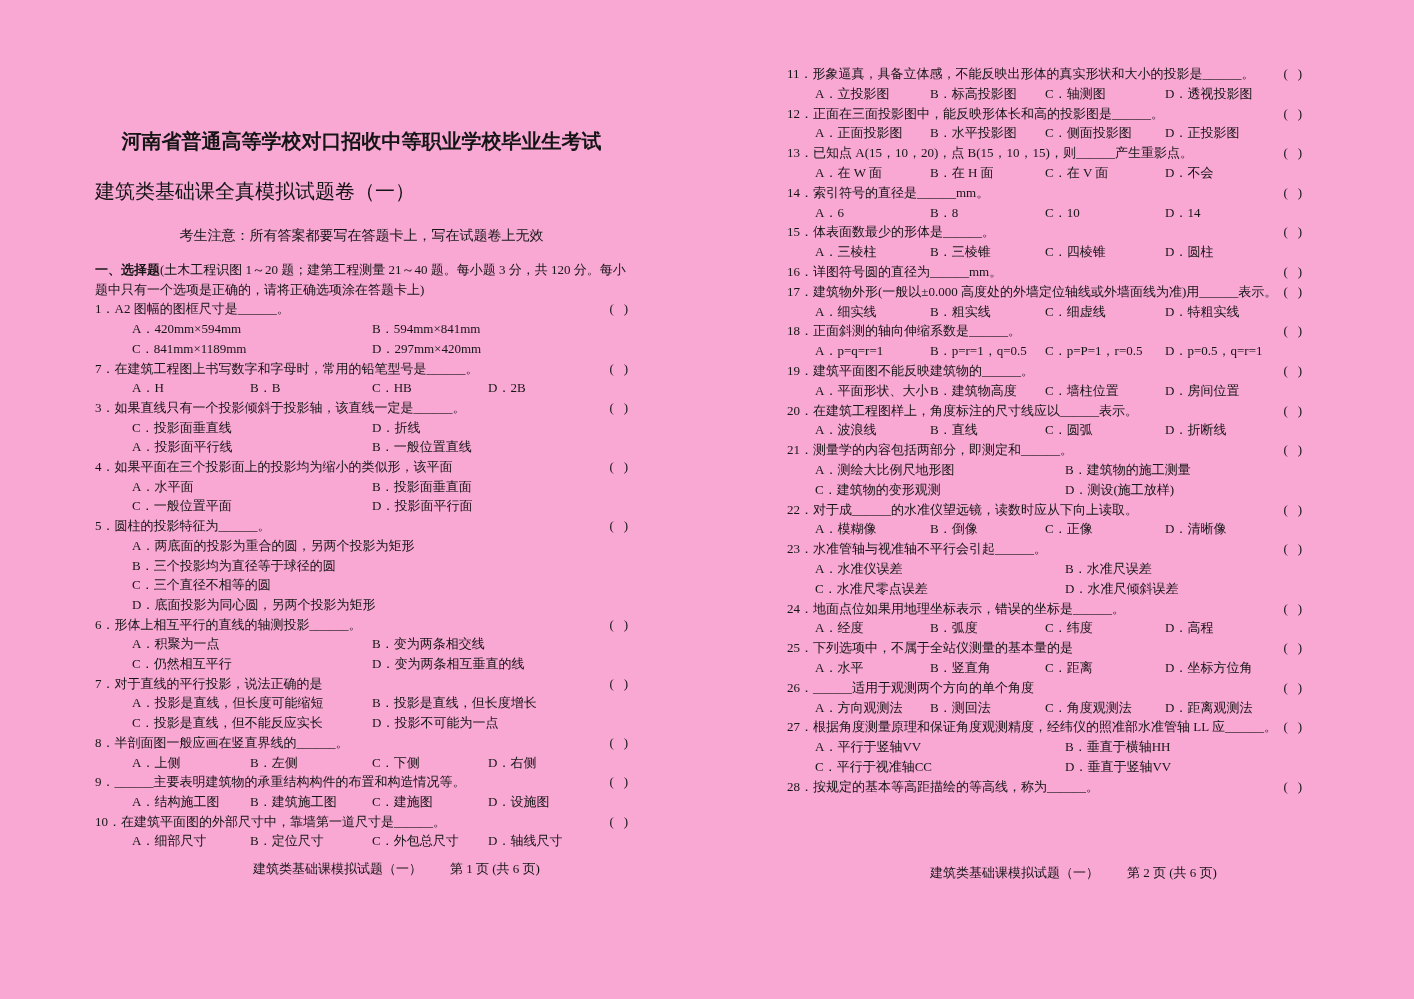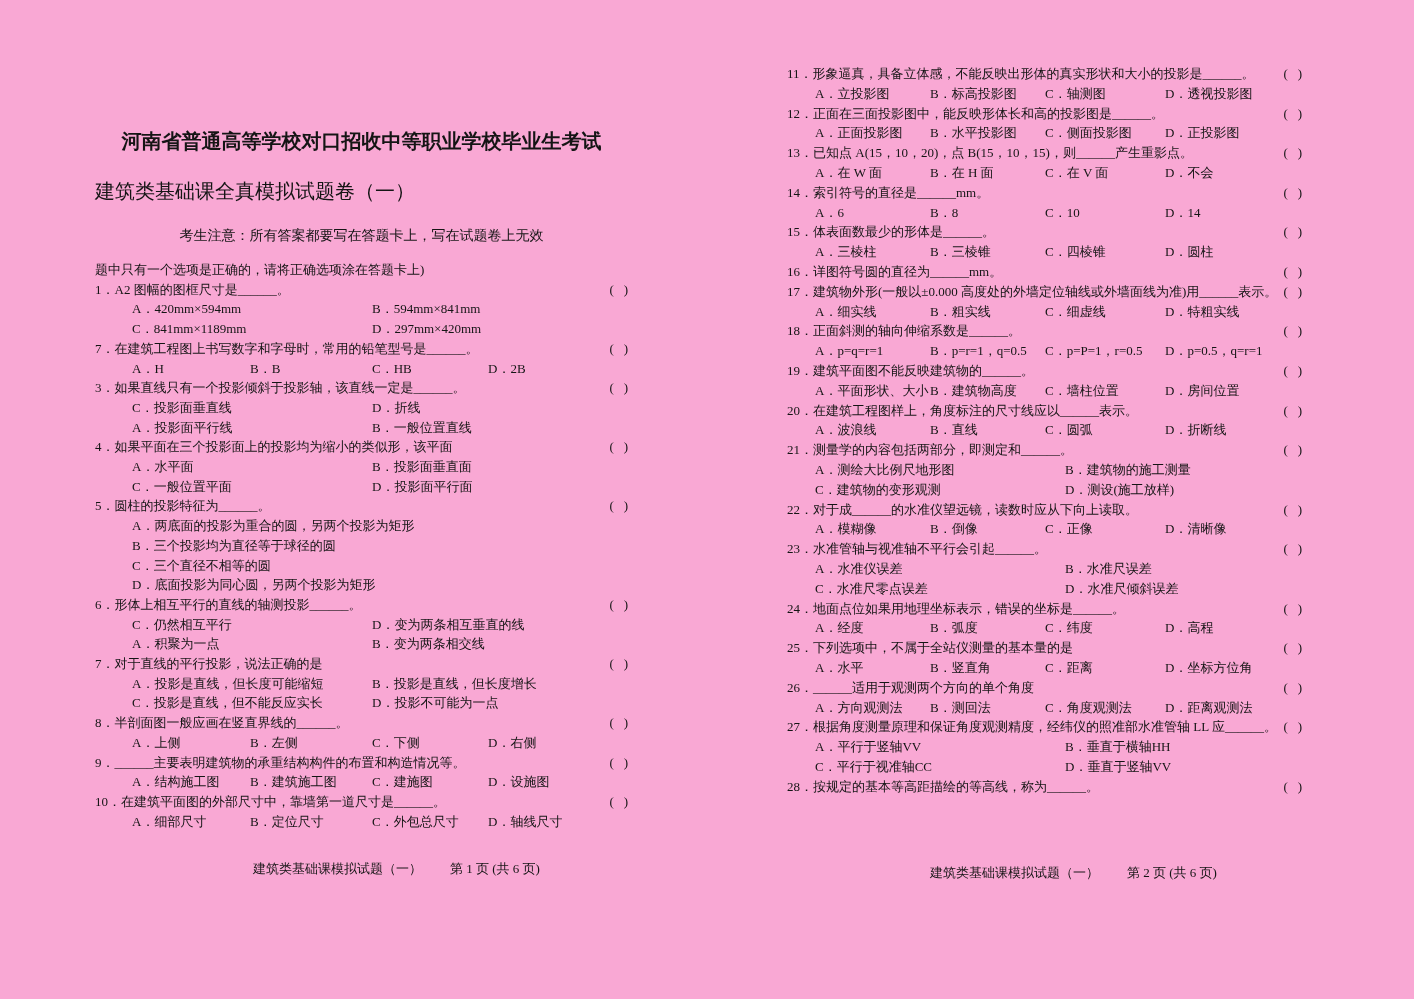--- a/index.html
+++ b/index.html
@@ -54,20 +54,21 @@
 </head>
 <body>
 
 <div class="sheet">
 
   <div class="page-left">
     <div class="title1">河南省普通高等学校对口招收中等职业学校毕业生考试</div>
     <div class="title2">建筑类基础课全真模拟试题卷（一）</div>
     <div class="notice">考生注意：所有答案都要写在答题卡上，写在试题卷上无效</div>
     <div class="intro">
+      <div><span class="bold">一、选择题</span><span>(土木工程识图 1～20 题；建第工程测量 21～40 题。每小题 3 分，共 120 分。每小</span></div>
       <div>题中只有一个选项是正确的，请将正确选项涂在答题卡上)</div>
     </div>
     <div class="qwrap" id="questions-left">
         <div class="q">
           <div class="q-line">
             <span class="q-text">1．A2 图幅的图框尺寸是______。</span>
             <span class="bracket">(   )</span>
           </div>
           <div class="opts cols2">
             <span class="opt">A．420mm×594mm</span>
@@ -135,26 +136,26 @@
           <div class="opts cols1">
             <span class="opt">D．底面投影为同心圆，另两个投影为矩形</span>
           </div>
         </div>
         <div class="q">
           <div class="q-line">
             <span class="q-text">6．形体上相互平行的直线的轴测投影______。</span>
             <span class="bracket">(   )</span>
           </div>
           <div class="opts cols2">
+            <span class="opt">A．积聚为一点</span>
+            <span class="opt">B．变为两条相交线</span>
+          </div>
+          <div class="opts cols2">
             <span class="opt">C．仍然相互平行</span>
             <span class="opt">D．变为两条相互垂直的线</span>
-          </div>
-          <div class="opts cols2">
-            <span class="opt">A．积聚为一点</span>
-            <span class="opt">B．变为两条相交线</span>
           </div>
         </div>
         <div class="q">
           <div class="q-line">
             <span class="q-text">7．对于直线的平行投影，说法正确的是</span>
             <span class="bracket">(   )</span>
           </div>
           <div class="opts cols2">
             <span class="opt">A．投影是直线，但长度可能缩短</span>
             <span class="opt">B．投影是直线，但长度增长</span>

